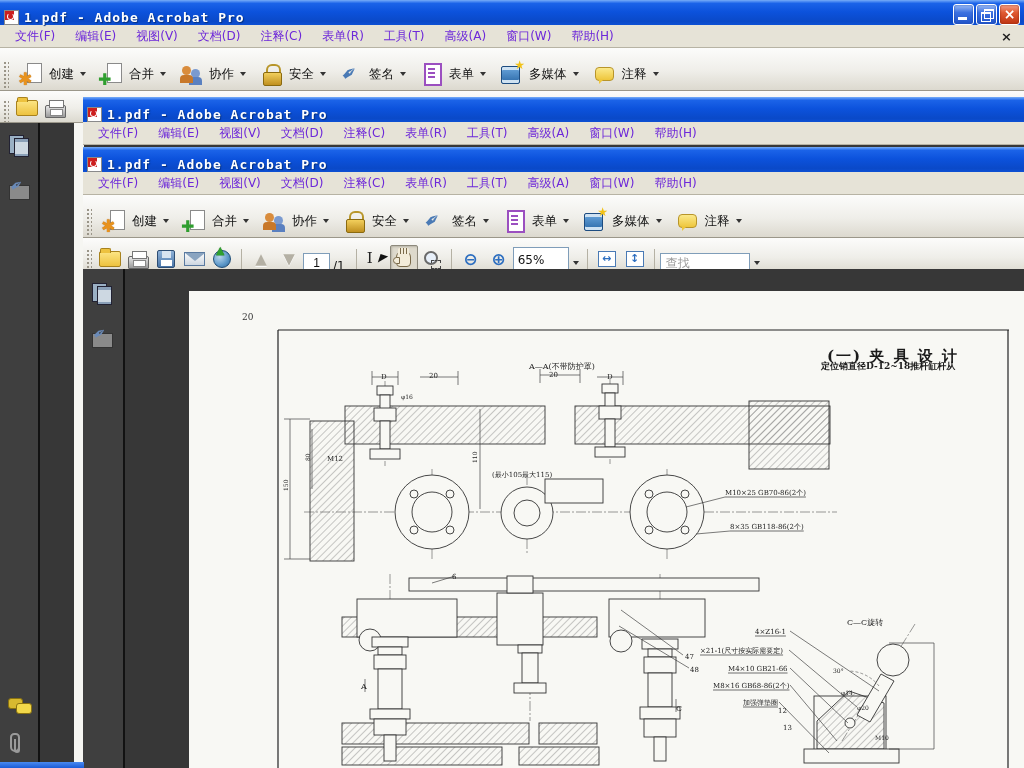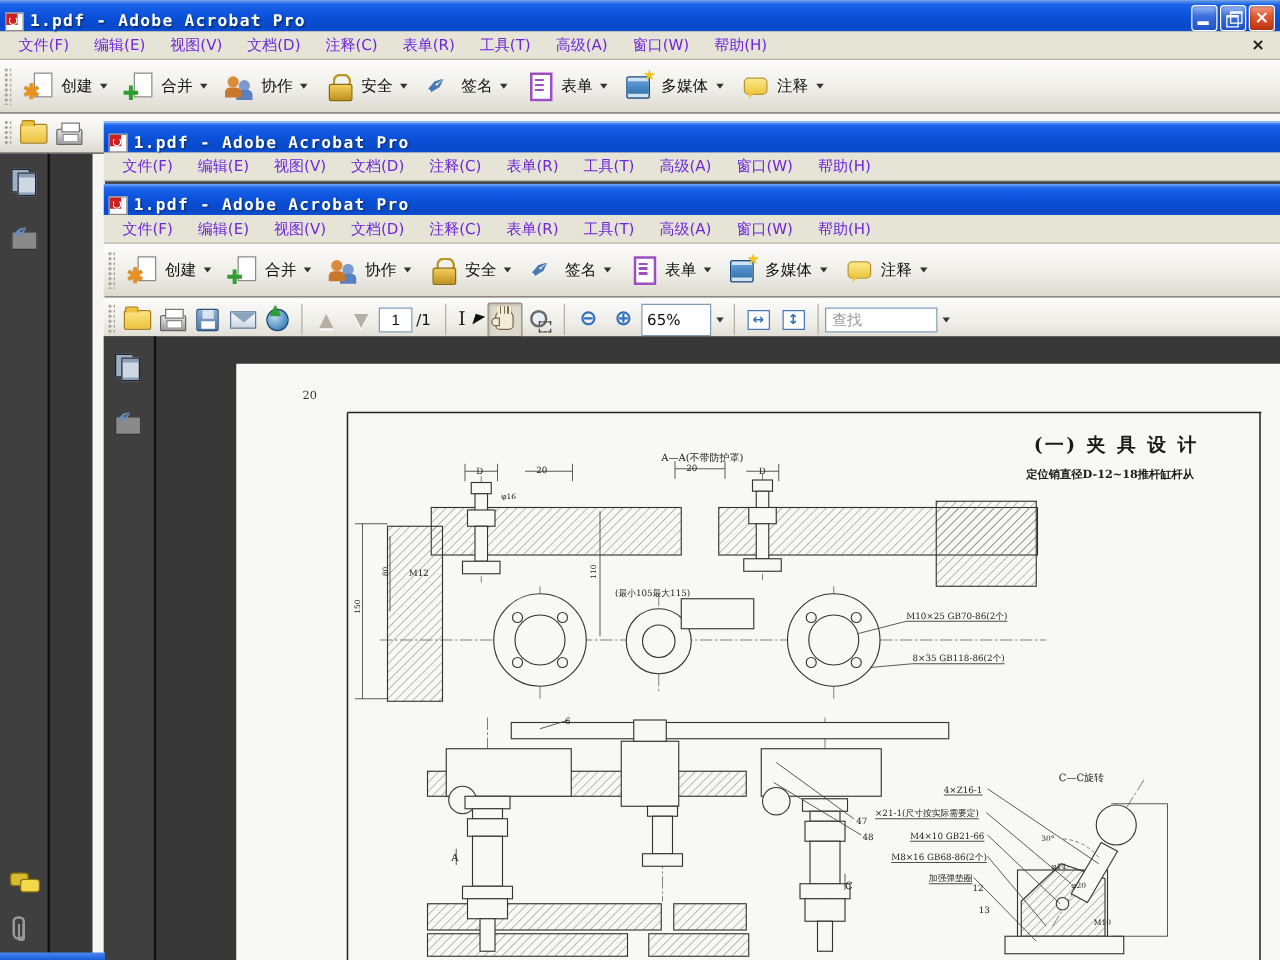--- a/index.html
+++ b/index.html
@@ -34,21 +34,21 @@
     border:1px solid #fff; border-top-width:2px; background:transparent; }
   .win-btn.restore::before { content:""; position:absolute; left:7px; top:4px; width:8px; height:7px;
     border:1px solid #fff; border-top-width:2px; }
 
   .menubar { height:23px; background:#e6e3d7; border-bottom:1px solid #b7b3a4;
     display:flex; align-items:center; padding:0 6px; gap:2px; }
   .menu-item { font-size:12px; color:#6d28d9; padding:2px 9px; white-space:nowrap; }
   .menu-close { margin-left:auto; font-size:13px; font-weight:bold; color:#222; padding:0 6px; }
 
   .toolbar { background:linear-gradient(180deg,#fcfcfb 0%,#efeee9 55%,#dcd9cf 100%);
-    border-bottom:1px solid #9b978a; display:flex; align-items:center; }
+    border-bottom:1px solid #9b978a; display:flex; align-items:flex-end; }
   .grip { width:6px; height:70%; margin:0 4px 0 3px;
     background-image:radial-gradient(circle,#9a9588 1px,transparent 1.2px);
     background-size:4px 4px; }
   .tsep { width:1px; height:70%; background:#b5b1a4; margin:0 5px; }
 
   
   .taskbar-row { height:43px; }
   .task-btn { display:flex; align-items:center; gap:5px; padding:4px 7px; border-radius:2px; }
   .task-label { font-size:12.5px; color:#111; white-space:nowrap; }
   .dd-arrow { width:0; height:0; border-left:3.5px solid transparent;
@@ -163,21 +163,21 @@
     border:2px solid #9a9a9a; border-top:none; border-radius:0 0 3px 3px; }
 
   .page-strip { position:absolute; background:#f6f6f2; }
 
   
   .pdf-page { position:absolute; background:#f8f8f4; }
   .pg-num { position:absolute; left:53px; top:21px; font-size:9px; color:#333;
     font-family:"DejaVu Serif", serif; }
   .doc-heading { position:absolute; left:638px; top:56px; font-size:15px; font-weight:bold;
     letter-spacing:2px; color:#1a1a1a; font-family:"DejaVu Serif", serif; white-space:nowrap; }
-  .doc-subheading { position:absolute; left:632px; top:82px; font-size:9px; font-weight:bold;
+  .doc-subheading { position:absolute; left:632px; top:69px; font-size:9px; font-weight:bold;
     color:#1a1a1a; font-family:"DejaVu Serif", serif; white-space:nowrap; }
   svg text { font-family:"DejaVu Serif", serif; fill:#222; }
 
   .taskbar-sliver { position:absolute; left:0; top:762px; width:84px; height:6px;
     background:linear-gradient(180deg,#4a8af0,#1b5cd8); }
 </style>
 </head>
 <body>
 
 <div id="screen">

